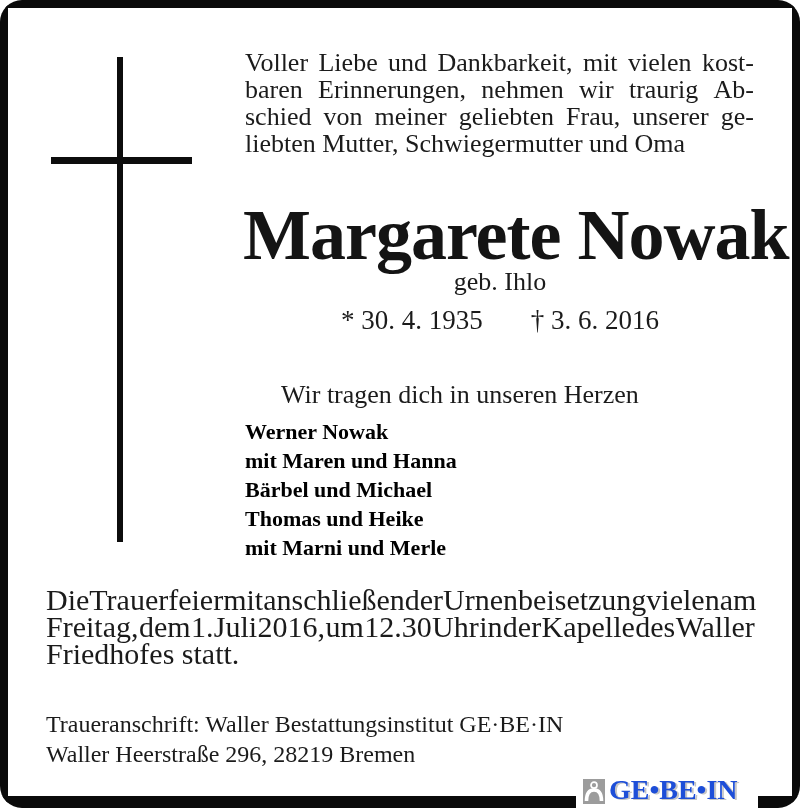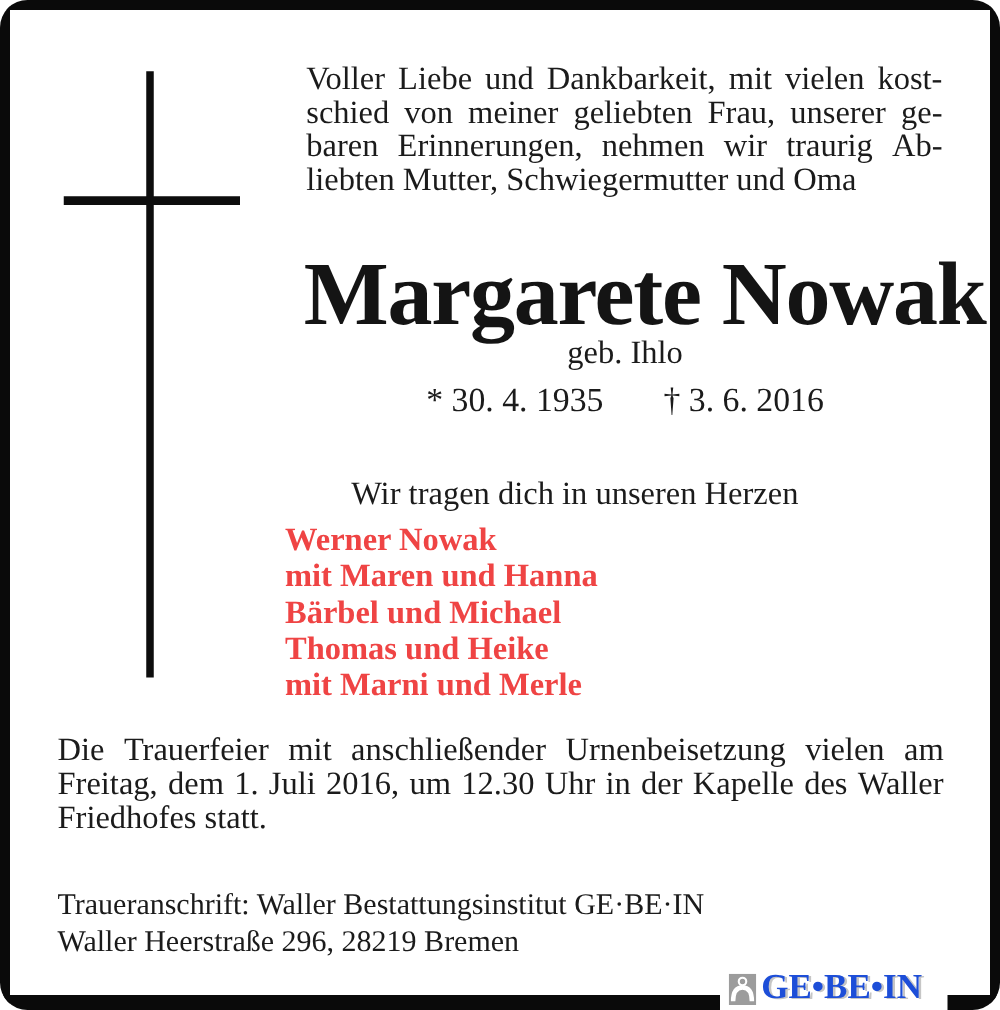--- a/index.html
+++ b/index.html
@@ -19,23 +19,23 @@
   .intro{position:absolute;left:245px;top:49px;width:509px;font-size:26px;line-height:27px;}
   .jline{display:flex;justify-content:space-between;height:27px;white-space:nowrap;}
   .nline{height:27px;white-space:nowrap;}
 
   .deceased-name{position:absolute;left:243px;top:199px;width:512px;
     font-size:72px;font-weight:bold;line-height:1;letter-spacing:-1px;white-space:nowrap;color:#141414;}
   .maiden{position:absolute;left:245px;top:268px;width:510px;text-align:center;font-size:26px;line-height:1.1;}
   .dates{position:absolute;left:245px;top:306px;width:510px;display:flex;justify-content:center;gap:48px;
     font-size:27px;line-height:1.1;}
   .motto{position:absolute;left:245px;top:381px;font-size:26px;line-height:1.1;margin-left:36px;}
-  .mourners{position:absolute;left:228px;top:417px;font-size:26px;font-weight:bold;line-height:29px;color:#ef4444;}
+  .mourners{position:absolute;left:245px;top:417px;font-size:22px;font-weight:bold;line-height:29px;color:#000000;}
 
-  .service{position:absolute;left:46px;top:586px;width:709px;font-size:26px;line-height:27px;}
+  .service{position:absolute;left:46px;top:586px;width:709px;font-size:30px;line-height:27px;}
   .address{position:absolute;left:46px;top:709px;font-size:24px;line-height:30px;}
 
   .logo-box{position:absolute;left:576px;top:766px;width:182px;height:42px;background:#ffffff;}
   .logo-mark{position:absolute;left:7px;top:13px;width:22px;height:25px;}
   .logo-text{position:absolute;left:33px;top:10px;font-size:28px;font-weight:bold;line-height:1;
     letter-spacing:0px;color:#1d4ed8;text-shadow:2px 1px 0 #c6c6c6;white-space:nowrap;}
 </style>
 </head>
 <body>
 
@@ -53,35 +53,35 @@
     <div class="jline">
         <span>Voller</span>
         <span>Liebe</span>
         <span>und</span>
         <span>Dankbarkeit,</span>
         <span>mit</span>
         <span>vielen</span>
         <span>kost-</span>
       </div>
     <div class="jline">
+        <span>baren</span>
+        <span>Erinnerungen,</span>
+        <span>nehmen</span>
+        <span>wir</span>
+        <span>traurig</span>
+        <span>Ab-</span>
+      </div>
+    <div class="jline">
         <span>schied</span>
         <span>von</span>
         <span>meiner</span>
         <span>geliebten</span>
         <span>Frau,</span>
         <span>unserer</span>
         <span>ge-</span>
-      </div>
-    <div class="jline">
-        <span>baren</span>
-        <span>Erinnerungen,</span>
-        <span>nehmen</span>
-        <span>wir</span>
-        <span>traurig</span>
-        <span>Ab-</span>
       </div>
     <div class="nline">liebten Mutter, Schwiegermutter und Oma</div>
   </div>
 
   <div class="deceased-name">Margarete Nowak</div>
   <div class="maiden">geb. Ihlo</div>
 
   <div class="dates">
     <span>* 30. 4. 1935</span>
     <span>† 3. 6. 2016</span>

